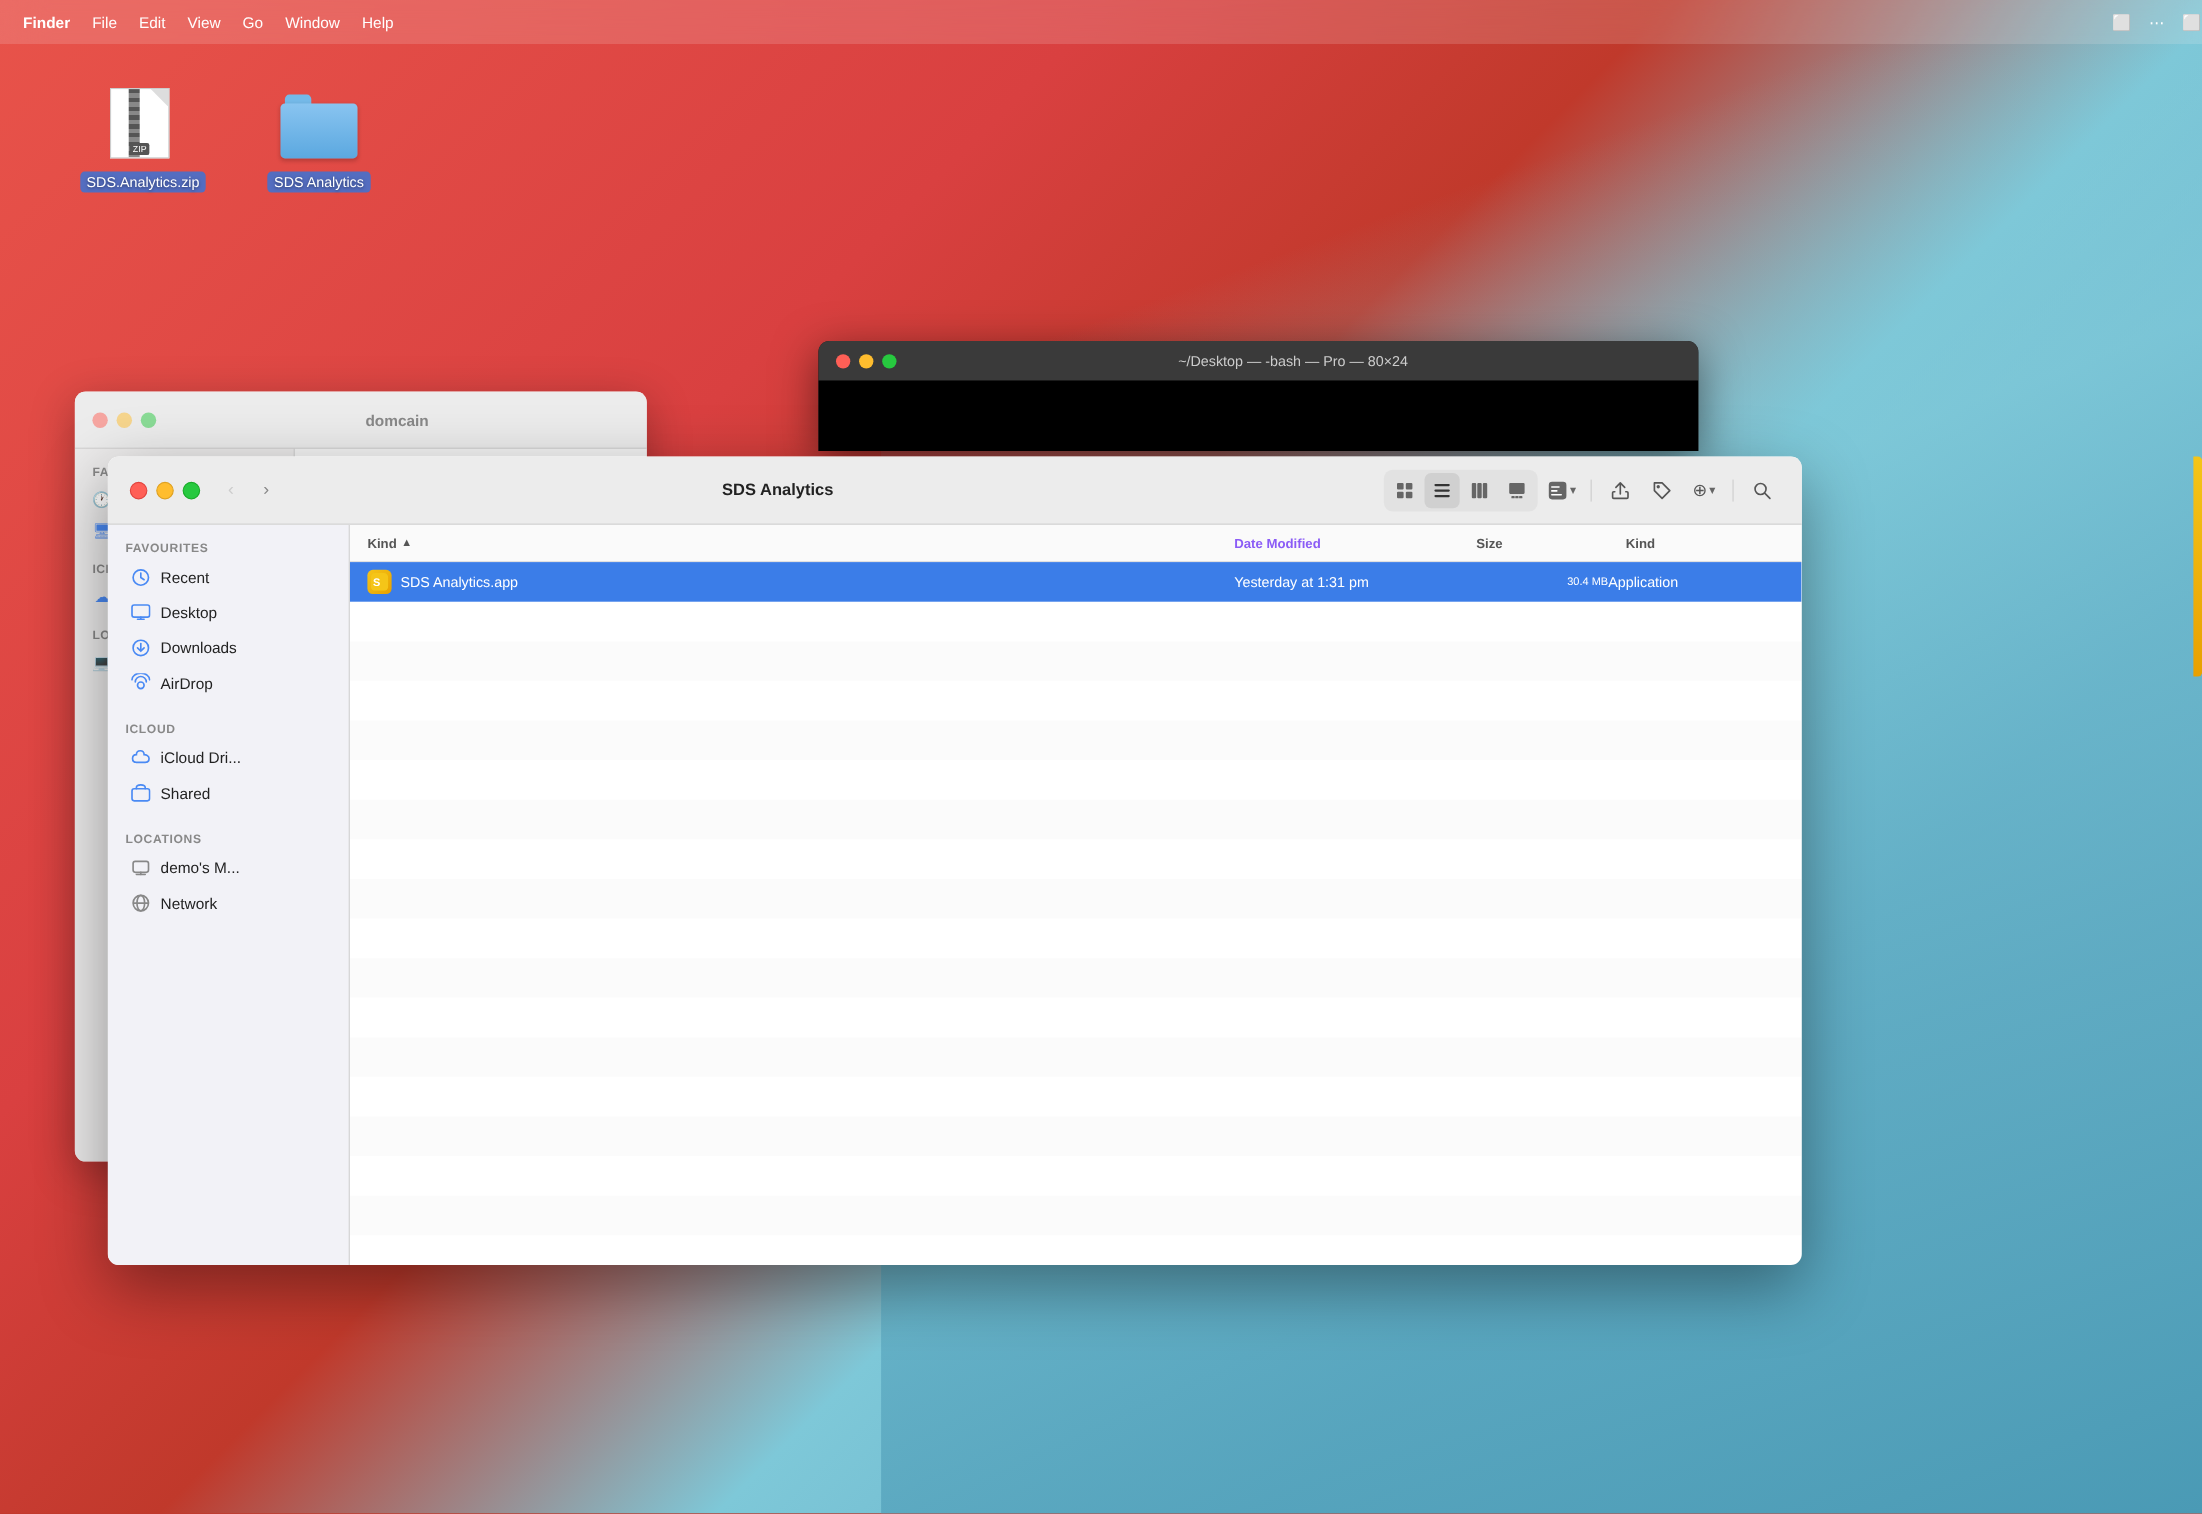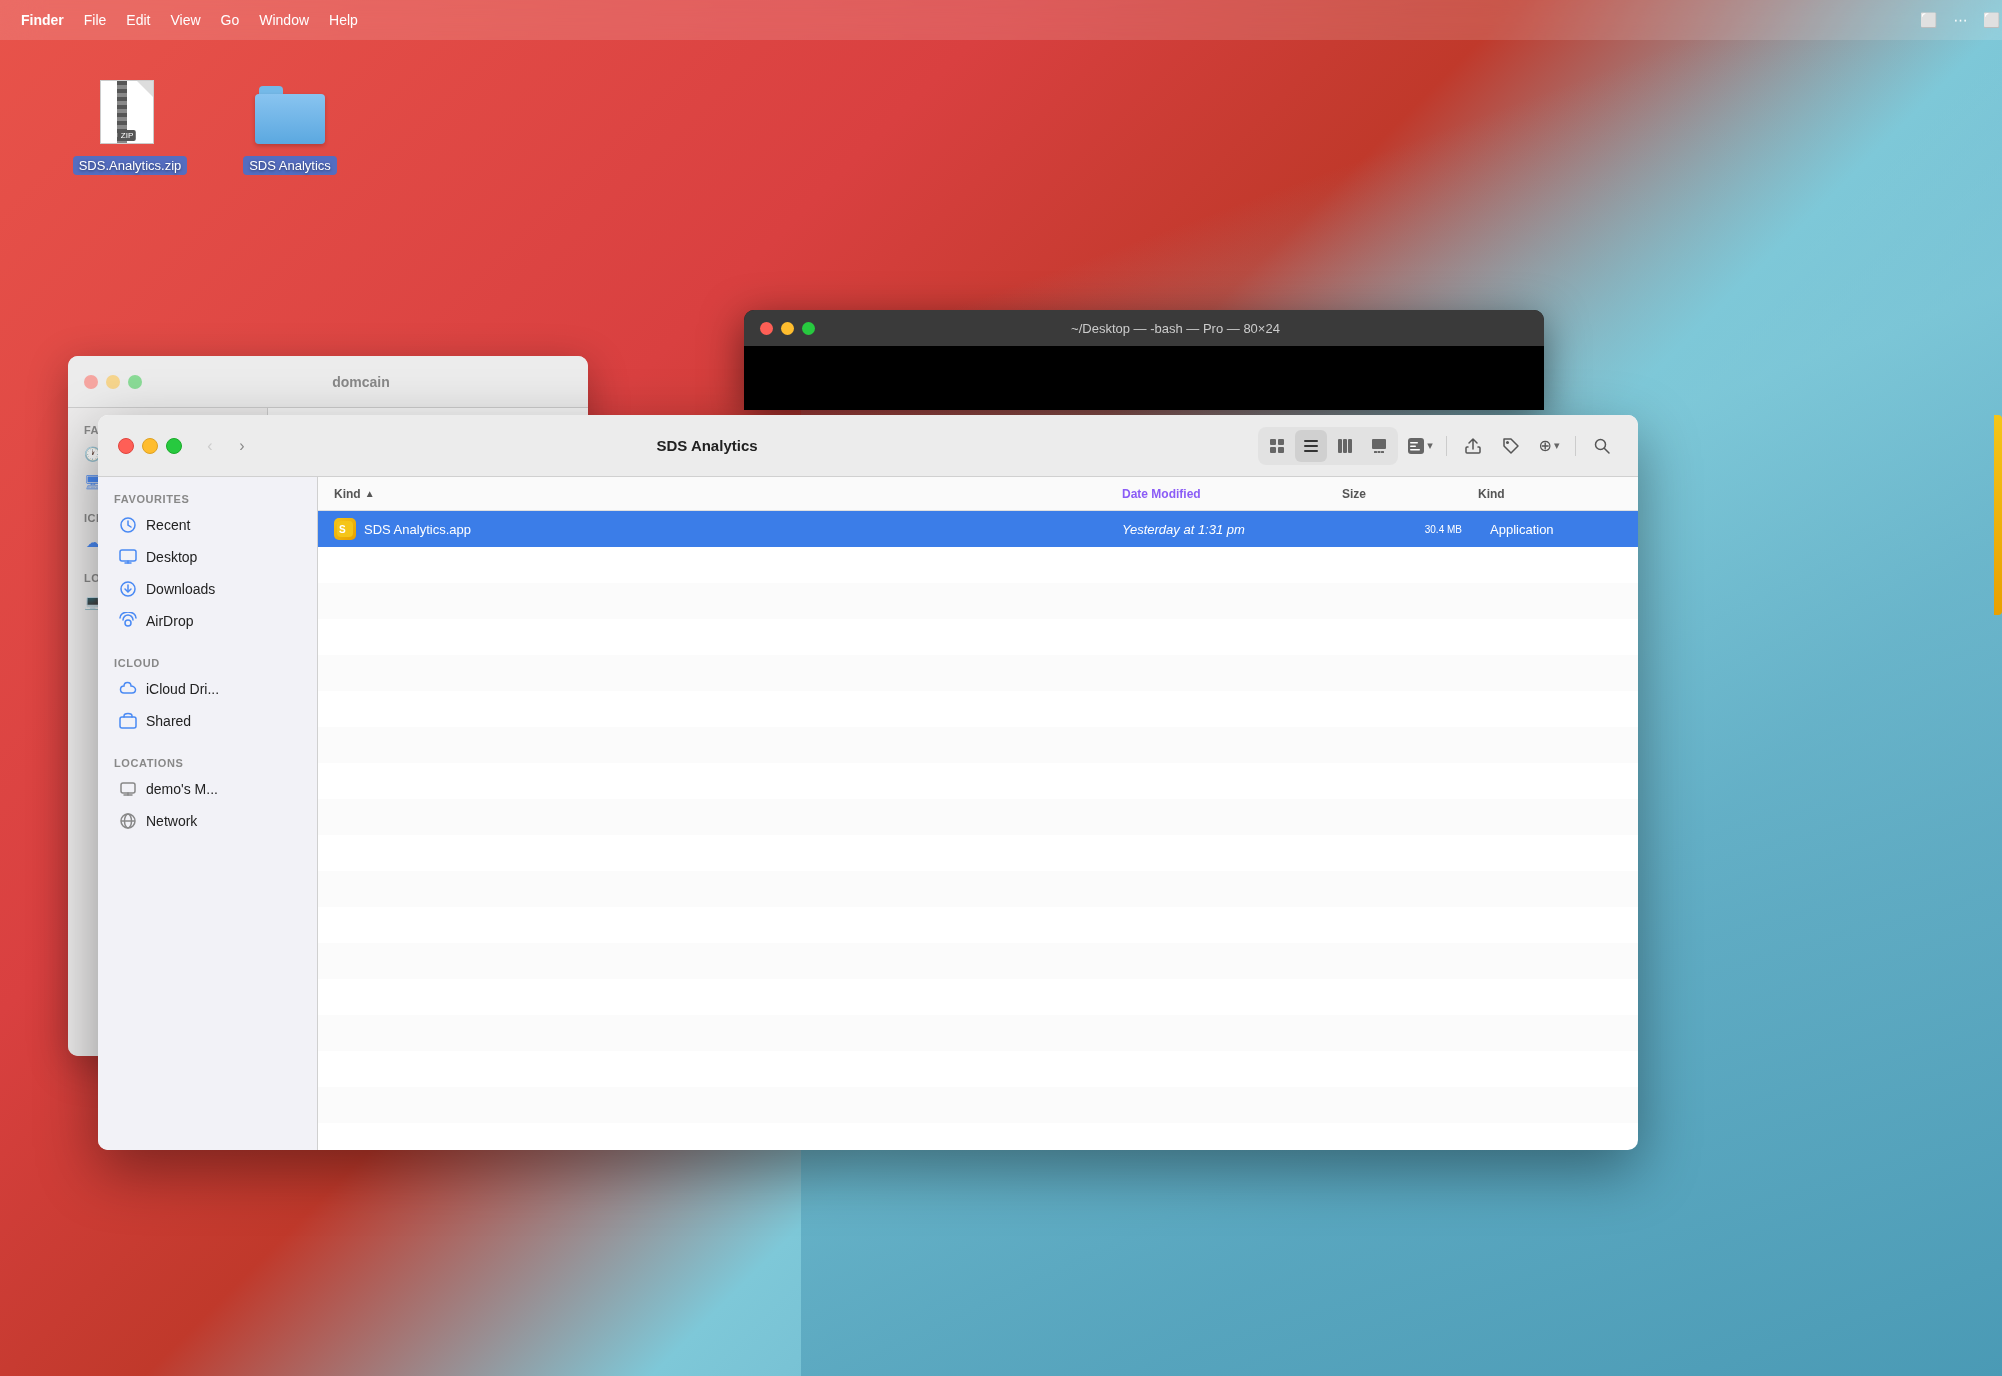--- a/index.html
+++ b/index.html
@@ -536,34 +536,33 @@
     }
 
     .file-name-text {
       font-size: 13px;
     }
 
     .file-date {
       width: 220px;
       font-size: 13px;
       text-align: left;
-      font-style: italic;
     }
 
     .file-size {
       width: 120px;
       font-size: 10px;
       text-align: right;
     }
 
     .file-kind {
       width: 160px;
       font-size: 13px;
       text-align: left;
-      padding-left: 28px;
+      padding-left: 0;
     }
 
     
     .app-icon-sds {
       width: 22px;
       height: 22px;
       background: linear-gradient(135deg, #f5c518, #e8a000);
       border-radius: 5px;
       display: flex;
       align-items: center;

